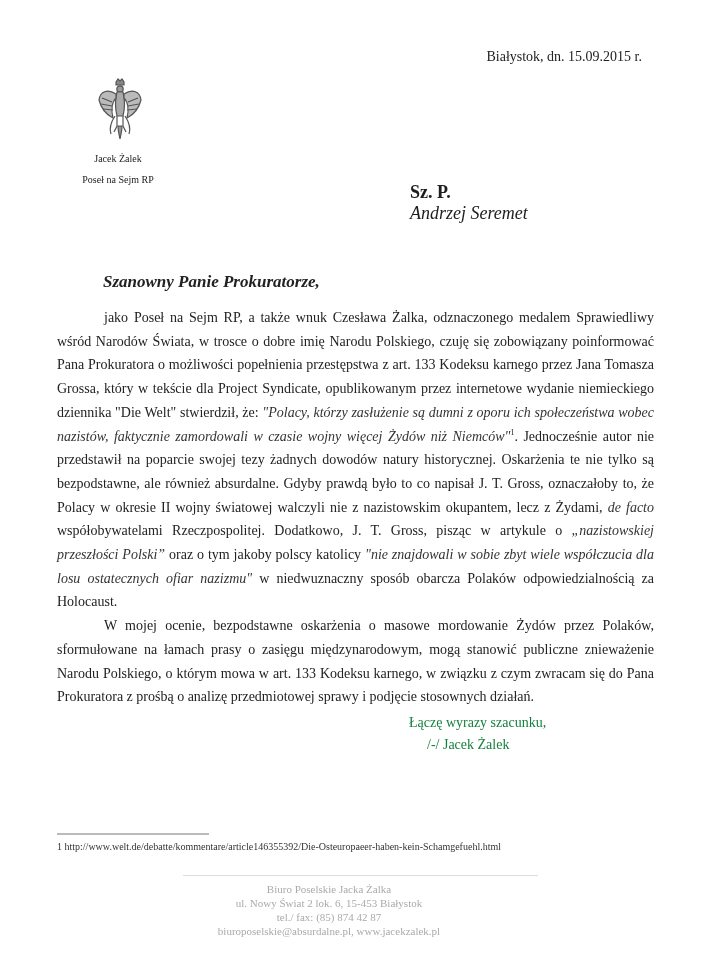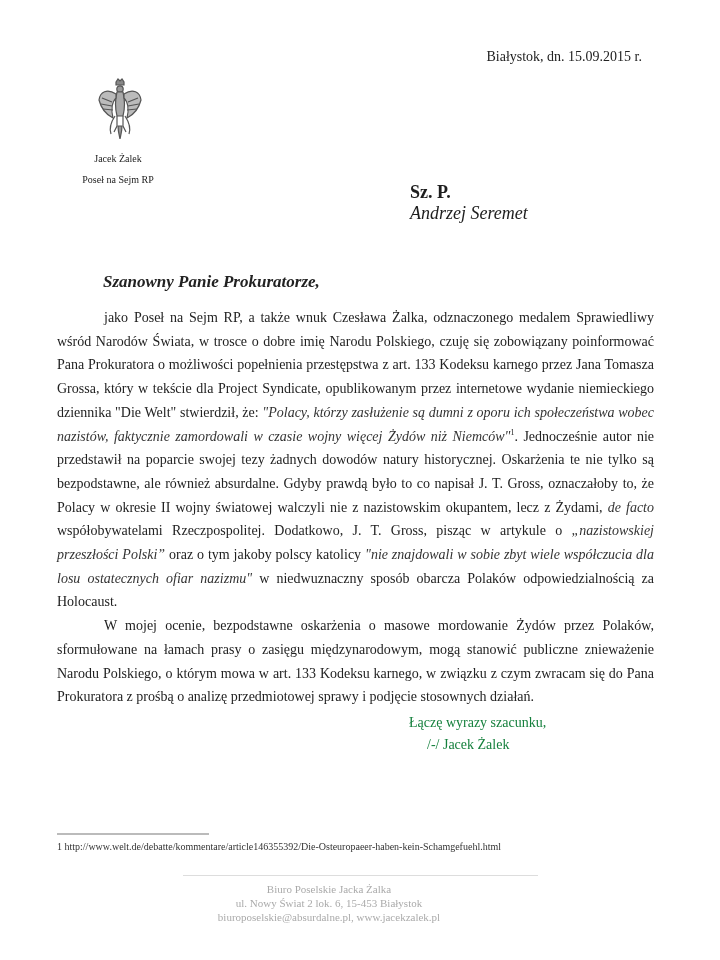--- a/index.html
+++ b/index.html
@@ -66,14 +66,15 @@
   <div class="sig">/-/ Jacek Żalek</div>
 </div>
 
 <div class="abs fn-rule"></div>
 <div class="abs footnote">1 http://www.welt.de/debatte/kommentare/article146355392/Die-Osteuropaeer-haben-kein-Schamgefuehl.html</div>
 
 <div class="abs footer-rule"></div>
 <div class="abs footer">
   <div>Biuro Poselskie Jacka Żalka</div>
   <div>ul. Nowy Świat 2 lok. 6, 15-453  Białystok</div>
+  <div>tel./ fax: (85) 874 42 87</div>
   <div>biuroposelskie@absurdalne.pl, www.jacekzalek.pl</div>
 </div>
 
 </body></html>

